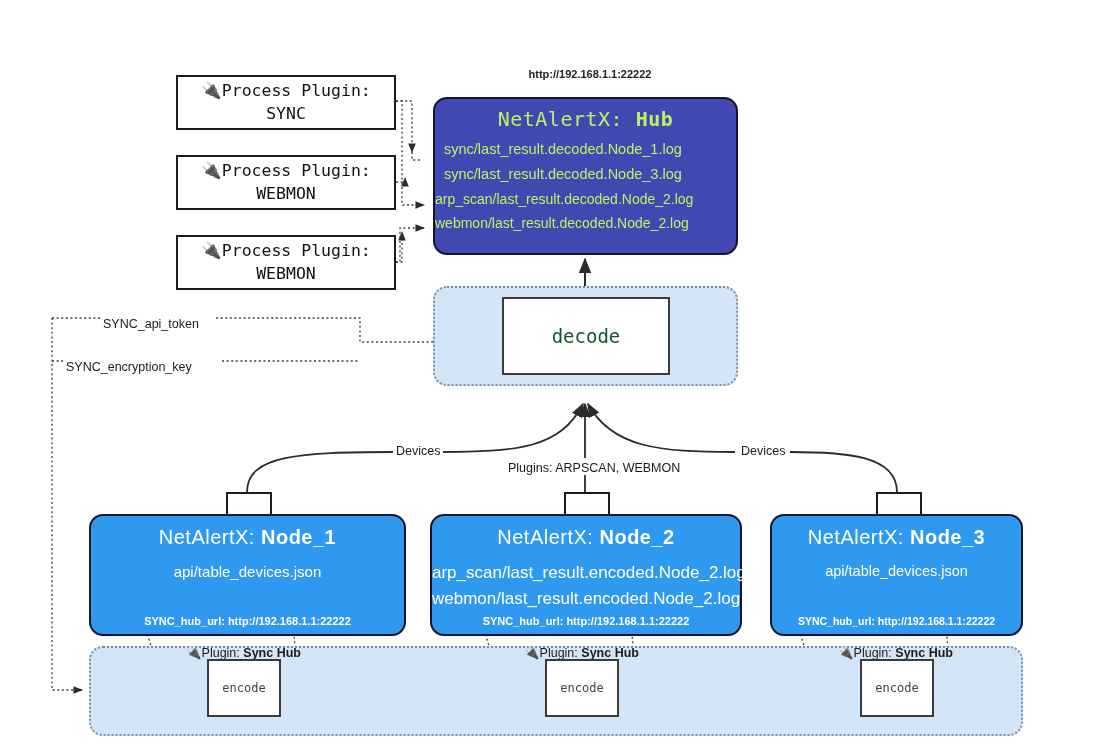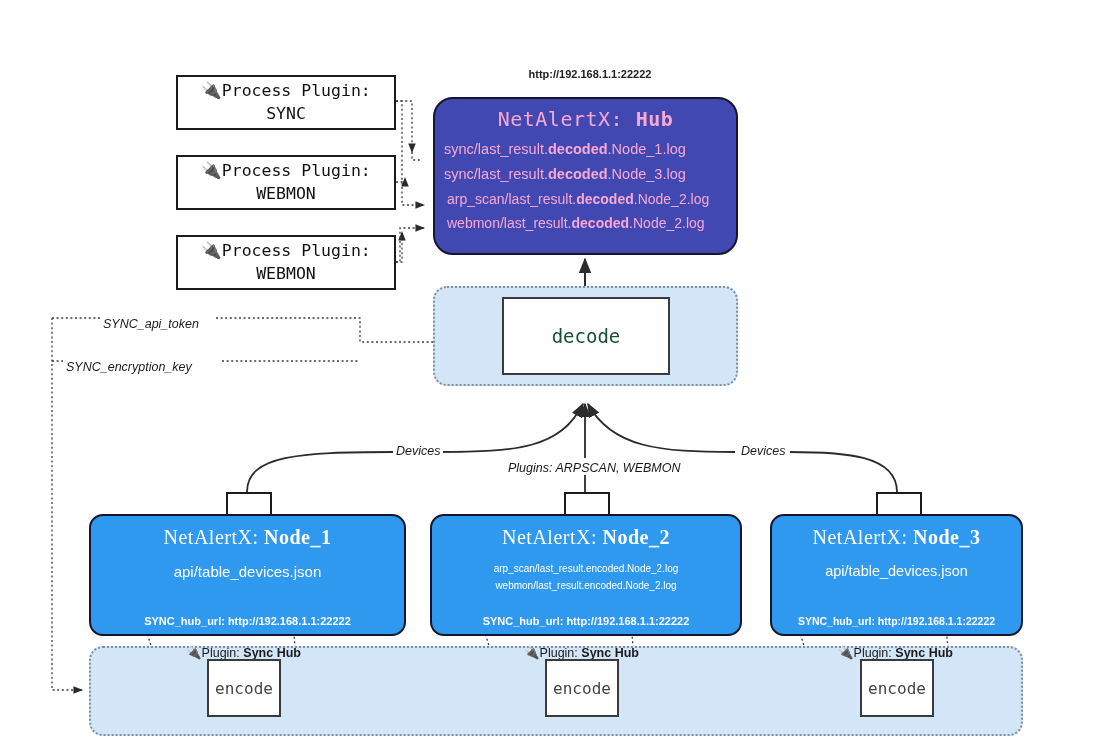--- a/index.html
+++ b/index.html
@@ -22,74 +22,74 @@
            line-height:1.35;color:#111;}
   .procbox .l1{white-space:nowrap;}
   .procbox .l2{white-space:nowrap;}
   #proc-sync{left:176px;top:75px;width:220px;height:55px;}
   #proc-arpscan{left:176px;top:155px;width:220px;height:55px;}
   #proc-webmon{left:176px;top:235px;width:220px;height:55px;}
 
   
   #hub-url{left:440px;top:68px;width:300px;text-align:center;font-size:11px;color:#222;font-weight:600;}
   #hub{left:433px;top:97px;width:305px;height:158px;background:#4148b2;border:2px solid #15162e;
-       border-radius:20px;color:#f9a8d4;padding-top:8px;}
+       border-radius:14px;color:#bef264;padding-top:8px;}
   #hub .hubtitle{text-align:center;font-family:"DejaVu Sans Mono", monospace;font-size:20px;
                  letter-spacing:.5px;margin-bottom:6px;}
   #hub .hubtitle .b{font-weight:bold;}
   #hub .logline{font-size:14.5px;line-height:1.72;padding-left:9px;white-space:nowrap;}
-  #hub .logline .b{font-weight:bold;}
-  #hub .wide{font-size:14px;padding-left:12px;}
+  #hub .logline .b{font-weight:normal;}
+  #hub .wide{font-size:14px;padding-left:0;}
 
   
   .bluepanel{background:#d3e6f8;border:2px dotted #7d8ea0;border-radius:14px;}
   #decode-panel{left:433px;top:286px;width:305px;height:100px;}
   #bottom-panel{left:89px;top:646px;width:934px;height:90px;}
 
   .whitebox{background:#ffffff;border:2px solid #3b3b3b;
             display:flex;align-items:center;justify-content:center;}
   #decode{left:502px;top:297px;width:168px;height:78px;font-family:"DejaVu Sans Mono", monospace;
           font-size:19px;color:#14532d;}
 
-  .encode{width:74px;height:58px;font-family:"DejaVu Sans Mono", monospace;font-size:16px;color:#444;}
+  .encode{width:74px;height:58px;font-family:"DejaVu Sans Mono", monospace;font-size:12px;color:#444;}
   #encode1{left:207px;top:659px;}
   #encode2{left:545px;top:659px;}
   #encode3{left:860px;top:659px;}
 
   .plug-label{position:absolute;font-size:12.5px;color:#1b1b1b;white-space:nowrap;}
   .plug-label .b{font-weight:bold;}
   #plab1{left:186px;top:645px;}
   #plab2{left:524px;top:645px;}
   #plab3{left:838px;top:645px;}
 
   
   .nodebox{background:#2f99ef;border:2px solid #15162e;border-radius:14px;color:#ffffff;}
-  .nodebox .ntitle{text-align:center;font-family:Liberation Serif, serif;font-size:20px;
+  .nodebox .ntitle{text-align:center;font-family:Liberation Sans, sans-serif;font-size:20px;
                    margin-top:10px;letter-spacing:.5px;}
   .nodebox .ntitle .b{font-weight:bold;}
   .nodebox .nline{text-align:center;font-size:15px;margin-top:14px;white-space:nowrap;}
   .nodebox .nline.tight{margin-top:6px;}
   .nodebox .nfoot{position:absolute;left:0;bottom:7px;width:100%;text-align:center;
                   font-size:11px;font-weight:600;white-space:nowrap;}
   #node1{left:89px;top:514px;width:317px;height:122px;}
   #node2{left:430px;top:514px;width:312px;height:122px;}
   #node3{left:770px;top:514px;width:253px;height:122px;}
-  #node2 .nline{font-size:10px;}
+  #node2 .nline{font-size:17px;}
   #node3 .nline{font-size:14.5px;}
   #node3 .nfoot{font-size:10.5px;}
 
   
   .envelope{position:absolute;width:42px;height:32px;background:#ffffff;border:2px solid #1b1b1b;}
   #env1{left:226px;top:492px;}
   #env2{left:564px;top:492px;}
   #env3{left:876px;top:492px;}
 
   
   .elabel{position:absolute;font-size:12.5px;color:#1b1b1b;background:#ffffff;
-          padding:0 3px;white-space:nowrap;font-style:italic;}
+          padding:0 3px;white-space:nowrap;}
   #lab-dev-left{left:393px;top:444px;}
   #lab-dev-right{left:738px;top:444px;}
   #lab-plugins{left:505px;top:461px;}
   #lab-token{left:100px;top:317px;}
   #lab-enckey{left:63px;top:360px;}
 </style>
 </head>
 <body>
 
 <div id="canvas">

